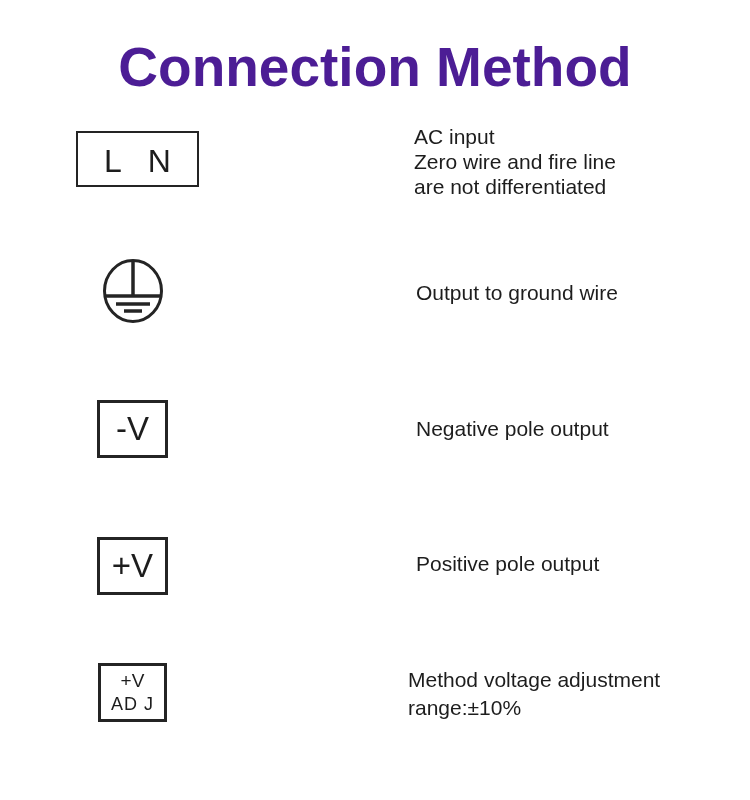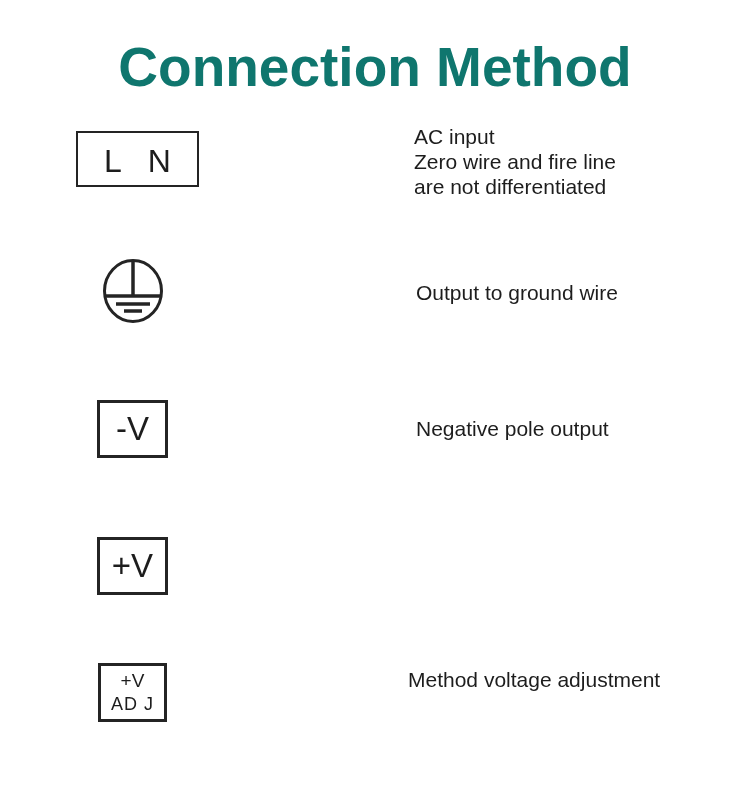--- a/index.html
+++ b/index.html
@@ -16,21 +16,21 @@
 
   .title {
     position: absolute;
     top: 40px;
     left: 0;
     width: 100%;
     text-align: center;
     font-size: 55px;
     line-height: 55px;
     font-weight: bold;
-    color: #0f766e;
+    color: #4c1d95;
     letter-spacing: 0;
     white-space: nowrap;
   }
 
   
   .box-ln {
     position: absolute;
     left: 76px; top: 131px;
     width: 123px; height: 56px;
     border: 2px solid #242424;
@@ -121,22 +121,26 @@
   <div class="vbox box-neg">
     <span>-V</span>
   </div>
   <div class="desc desc-neg">
     <div>Negative pole output</div>
   </div>
 
   <div class="vbox box-pos">
     <span>+V</span>
   </div>
+  <div class="desc desc-pos">
+    <div>Positive pole output</div>
+  </div>
 
   <div class="box-adj">
     <span class="adj-l1">+V</span>
     <span class="adj-l2">AD J</span>
   </div>
   <div class="desc desc-adj">
     <div>Method voltage adjustment</div>
+    <div>range:±10%</div>
   </div>
 
 </div>
 
 </body></html>

